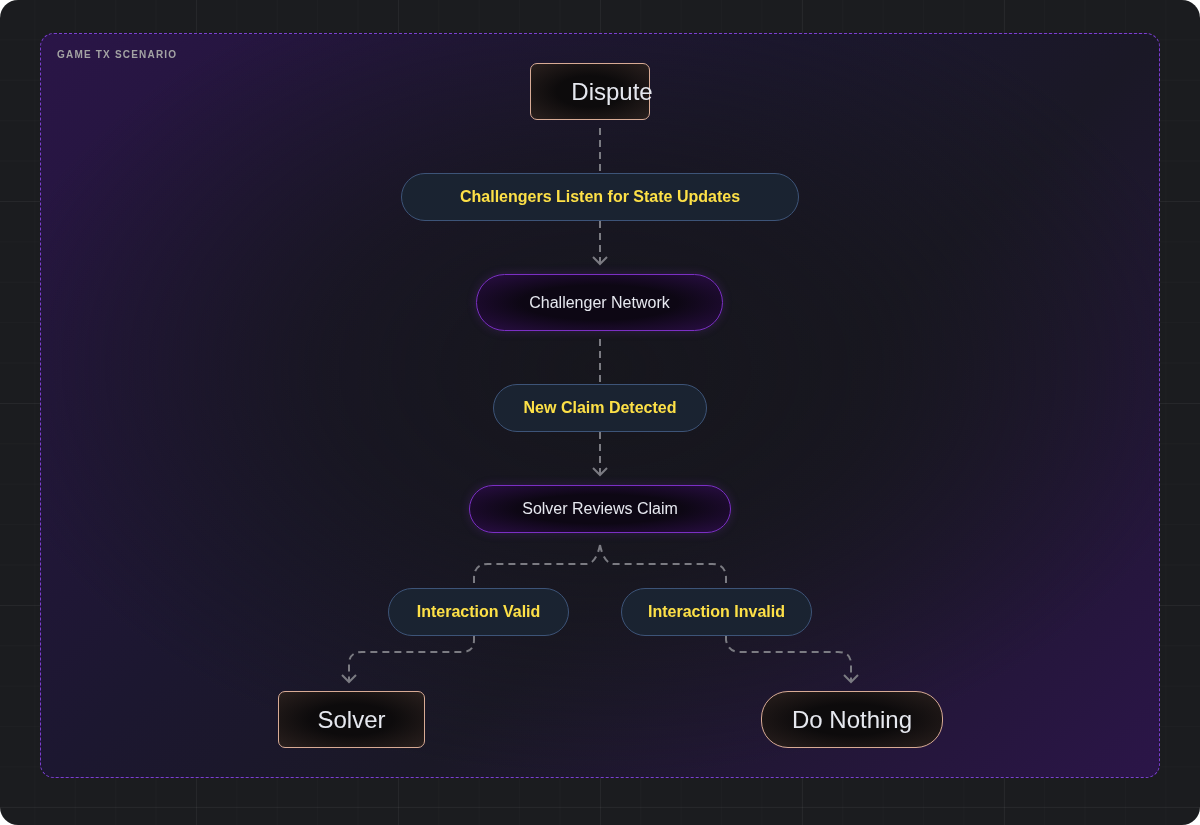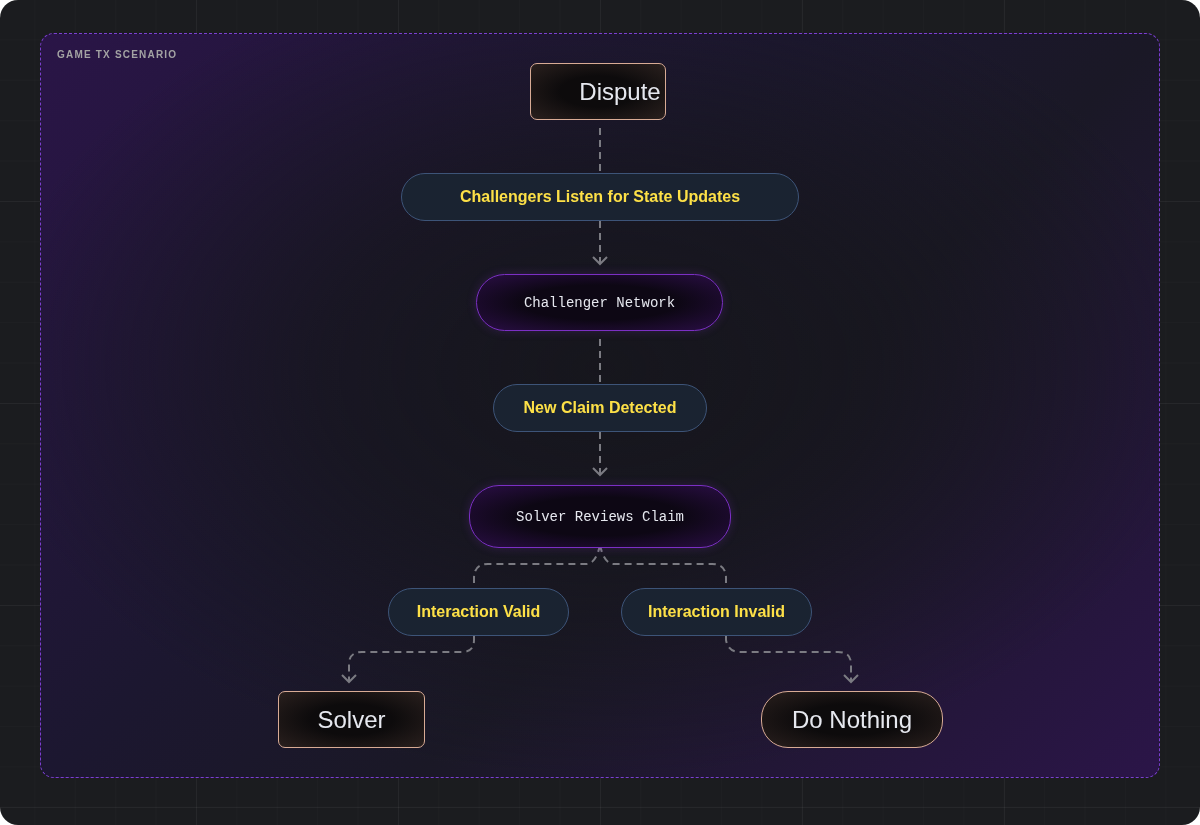--- a/index.html
+++ b/index.html
@@ -36,23 +36,22 @@
   .terminal {
     background: radial-gradient(ellipse at center, #0d0b0c 40%, #2a201e 100%);
     border:1.5px solid #d8ab95; border-radius:7px; font-size:24px;
   }
   .event {
     background:#1a2331; border:1px solid #3d5478; border-radius:26px;
     font-size:16px; font-weight:600; color:#fde047;
   }
   .actor {
     background: radial-gradient(ellipse at center, #0d0714 45%, #2a0e45 100%);
-    border:1.5px solid #7b2fc4; border-radius:30px; font-size:14px;
+    border:1.5px solid #7b2fc4; border-radius:30px; font-size:16px;
     box-shadow: 0 0 10px rgba(123,47,196,0.25);
-    font-family: Liberation Mono, monospace;
   }
   svg.edges { position:absolute; left:0; top:0; width:1200px; height:825px; pointer-events:none; }
   svg.edges path { fill:none; stroke:#7b7b82; stroke-width:2; stroke-dasharray:7 5; }
   svg.edges path.arrow { stroke-dasharray:none; }
 </style>
 </head>
 <body>
 
 <div class="canvas">
   <div class="grid"></div>
@@ -74,37 +73,37 @@
     <path d="M600 545 Q596 564 586 564 L488 564 Q474 564 474 578 L474 588"></path>
     <path d="M600 545 Q604 564 614 564 L712 564 Q726 564 726 578 L726 588"></path>
 
     <path d="M474 636 L474 640 Q474 652 462 652 L362 652 Q349 652 349 664 L349 682"></path>
     <path class="arrow" d="M342 675 L349 682 L356 675"></path>
 
     <path d="M726 636 L726 640 Q728 652 740 652 L838 652 Q851 652 851 664 L851 682"></path>
     <path class="arrow" d="M844 675 L851 682 L858 675"></path>
   </svg>
 
-  <div class="node terminal" style="left:530px; top:63px; width:136px; height:57px;padding-left:44px;">
+  <div class="node terminal" style="left:530px; top:63px; width:120px; height:57px;padding-left:44px;">
     <span>Dispute</span>
   </div>
 
   <div class="node event" style="left:401px; top:173px; width:398px; height:48px;">
     <span>Challengers Listen for State Updates</span>
   </div>
 
   <div class="node actor" style="left:476px; top:274px; width:247px; height:57px;">
     <span>Challenger Network</span>
   </div>
 
   <div class="node event" style="left:493px; top:384px; width:214px; height:48px;align-items:center;">
     <span>New Claim Detected</span>
   </div>
 
-  <div class="node actor" style="left:469px; top:485px; width:262px; height:63px;">
+  <div class="node actor" style="left:469px; top:485px; width:262px; height:48px;">
     <span>Solver Reviews Claim</span>
   </div>
 
   <div class="node event" style="left:621px; top:588px; width:191px; height:48px;">
     <span>Interaction Invalid</span>
   </div>
 
   <div class="node event" style="left:388px; top:588px; width:181px; height:48px;">
     <span>Interaction Valid</span>
   </div>

